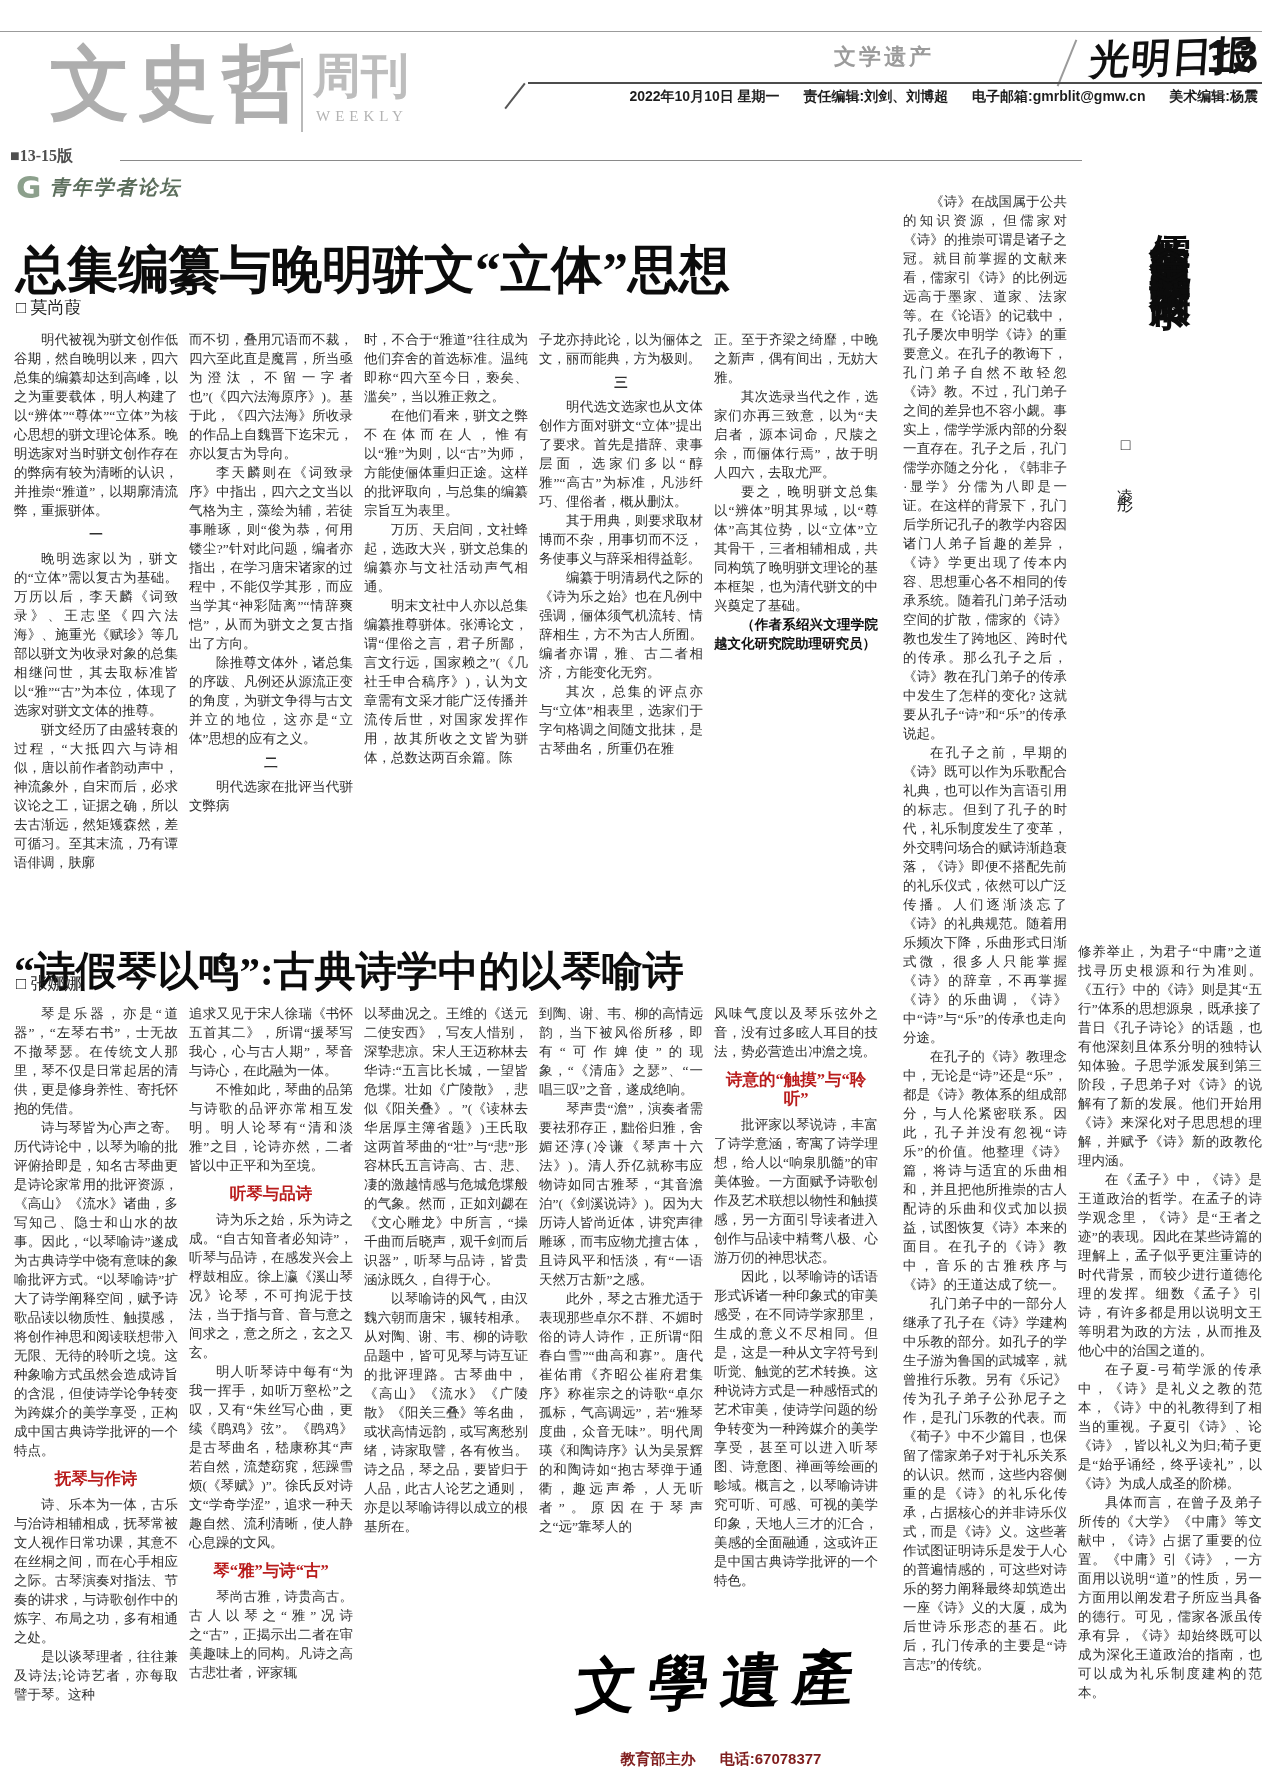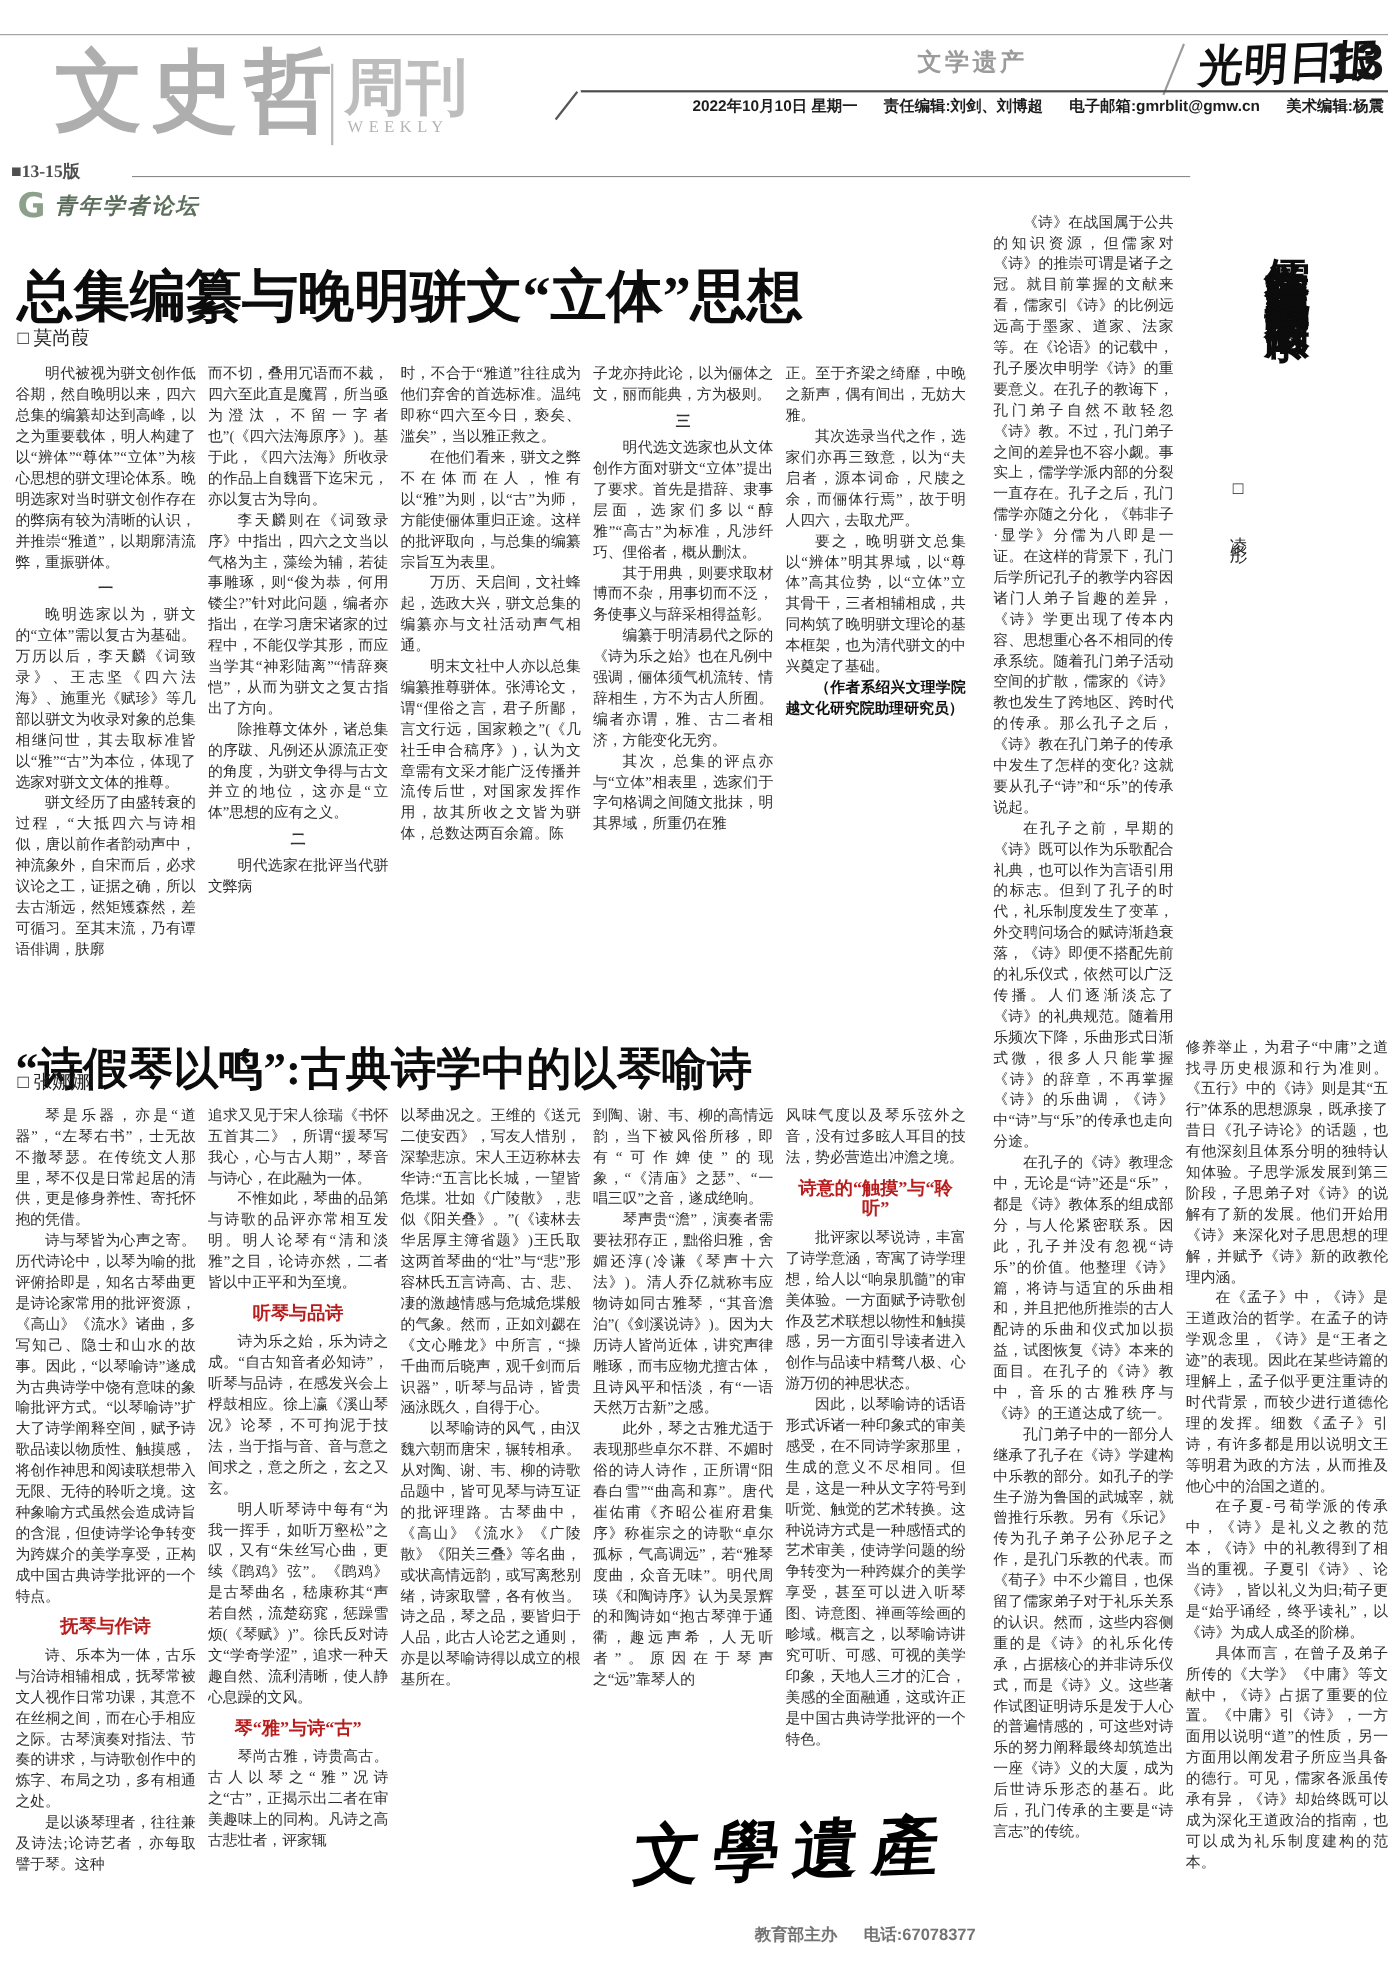--- a/index.html
+++ b/index.html
@@ -2,21 +2,21 @@
 <html><head>
 <meta charset="utf-8">
 <style>
   html,body{margin:0;padding:0;}
   body{width:1262px;height:1792px;position:relative;background:#ffffff;
        font-family:"Liberation Serif","DejaVu Serif",serif;color:#2f2f2f;overflow:hidden;}
   .rule{position:absolute;background:#9b9b9b;}
   
   .paper-logo{position:absolute;left:50px;top:44px;font-size:80px;font-weight:bold;color:#aeaeae;letter-spacing:6px;line-height:1;}
   .vdiv{position:absolute;left:301px;top:58px;width:2px;height:74px;background:#b9b9b9;}
-  .weekly-cn{position:absolute;left:313px;top:52px;font-size:56px;font-weight:bold;color:#bdbdbd;line-height:1;}
+  .weekly-cn{position:absolute;left:313px;top:52px;font-size:48px;font-weight:bold;color:#bdbdbd;line-height:1;}
   .weekly-en{position:absolute;left:316px;top:108px;font-size:15px;letter-spacing:5px;color:#b3b3b3;}
   .pages-note{position:absolute;left:10px;top:146px;font-size:16px;font-weight:bold;color:#4f4f4f;}
   .section-name{position:absolute;left:806px;top:42px;font-size:22px;font-weight:bold;color:#9b9b9b;letter-spacing:3px;margin-left:28px;}
   .slash1{position:absolute;left:1066px;top:38px;width:2px;height:50px;background:#9b9b9b;transform:rotate(22deg);}
   .masthead{position:absolute;left:1090px;top:38px;font-size:40px;font-weight:900;color:#101010;transform:skewX(-6deg) rotate(-2deg);letter-spacing:1px;line-height:1;}
   .pageno{position:absolute;left:1206px;top:32px;font-size:47px;font-weight:bold;color:#161616;font-family:"Liberation Sans","DejaVu Sans",sans-serif;line-height:1;}
   .slash2{position:absolute;left:514px;top:80px;width:2px;height:32px;background:#555;transform:rotate(38deg);}
   .dateline{position:absolute;left:530px;top:88px;width:728px;text-align:right;font-size:14px;font-weight:bold;color:#1d1d1d;font-family:"Liberation Sans","DejaVu Sans",sans-serif;}
   .dateline span{margin-left:20px;}
   
@@ -35,21 +35,21 @@
   .para.marker{text-align:center;font-weight:bold;text-indent:0;margin:5px 0;}
   .para.subhead{text-align:center;font-weight:bold;text-indent:0;font-size:16.5px;margin:9px 0 7px 0;color:#b91c1c;}
   .para.endnote{font-weight:bold;text-indent:2em;color:#111;}
   
   .headzone{position:absolute;left:1078px;top:168px;width:184px;height:752px;}
   .vhead{position:absolute;left:50%;transform:translateX(-50%);top:34px;writing-mode:vertical-rl;font-size:41px;font-weight:bold;color:#0c0c0c;letter-spacing:4px;line-height:1;}
   .vbyline{position:absolute;left:36px;top:268px;writing-mode:vertical-rl;font-size:16px;color:#222;letter-spacing:9px;}
   
   .logo-block{position:absolute;left:545px;top:1598px;width:352px;height:192px;background:#fff;z-index:5;}
   .calligraphy{position:absolute;left:0;top:44px;width:100%;text-align:center;font-size:60px;font-weight:900;color:#000;letter-spacing:12px;transform:skewX(-8deg) rotate(-2deg);font-family:"DejaVu Serif",serif;}
-  .credits{position:absolute;left:0;top:152px;width:100%;text-align:right;font-size:15px;font-weight:bold;color:#737373;font-family:"Liberation Sans","DejaVu Sans",sans-serif;}
+  .credits{position:absolute;left:0;top:152px;width:100%;text-align:center;font-size:15px;font-weight:bold;color:#7f1d1d;font-family:"Liberation Sans","DejaVu Sans",sans-serif;}
   .credits span{margin:0 10px;}
 </style>
 </head>
 <body>
 
 <header>
   <div class="rule" style="left:0;top:31px;width:1262px;height:1px;"></div>
 
   <div class="paper-logo">文史哲</div>
   <div class="vdiv"></div>
@@ -99,21 +99,21 @@
       <div class="para p">在他们看来，骈文之弊不在体而在人，惟有以“雅”为则，以“古”为师，方能使俪体重归正途。这样的批评取向，与总集的编纂宗旨互为表里。</div>
       <div class="para p">万历、天启间，文社蜂起，选政大兴，骈文总集的编纂亦与文社活动声气相通。</div>
       <div class="para p">明末文社中人亦以总集编纂推尊骈体。张溥论文，谓“俚俗之言，君子所鄙，言文行远，国家赖之”(《几社壬申合稿序》)，认为文章需有文采才能广泛传播并流传后世，对国家发挥作用，故其所收之文皆为骈体，总数达两百余篇。陈</div>
     </div>
   <div class="col" style="left:539px;top:330px;width:164px;height:598px;">
       <div class="para cont">子龙亦持此论，以为俪体之文，丽而能典，方为极则。</div>
       <div class="para marker">三</div>
       <div class="para p">明代选文选家也从文体创作方面对骈文“立体”提出了要求。首先是措辞、隶事层面，选家们多以“醇雅”“高古”为标准，凡涉纤巧、俚俗者，概从删汰。</div>
       <div class="para p">其于用典，则要求取材博而不杂，用事切而不泛，务使事义与辞采相得益彰。</div>
       <div class="para p">编纂于明清易代之际的《诗为乐之始》也在凡例中强调，俪体须气机流转、情辞相生，方不为古人所囿。编者亦谓，雅、古二者相济，方能变化无穷。</div>
-      <div class="para p">其次，总集的评点亦与“立体”相表里，选家们于字句格调之间随文批抹，明其界域，所重仍在雅</div>
+      <div class="para p">其次，总集的评点亦与“立体”相表里，选家们于字句格调之间随文批抹，是古琴曲名，所重仍在雅</div>
     </div>
   <div class="col" style="left:714px;top:330px;width:164px;height:598px;">
       <div class="para cont">正。至于齐梁之绮靡，中晚之新声，偶有间出，无妨大雅。</div>
       <div class="para p">其次选录当代之作，选家们亦再三致意，以为“夫启者，源本词命，尺牍之余，而俪体行焉”，故于明人四六，去取尤严。</div>
       <div class="para p">要之，晚明骈文总集以“辨体”明其界域，以“尊体”高其位势，以“立体”立其骨干，三者相辅相成，共同构筑了晚明骈文理论的基本框架，也为清代骈文的中兴奠定了基础。</div>
       <div class="para endnote">（作者系绍兴文理学院越文化研究院助理研究员）</div>
     </div>
 </section>
 
 <section>

